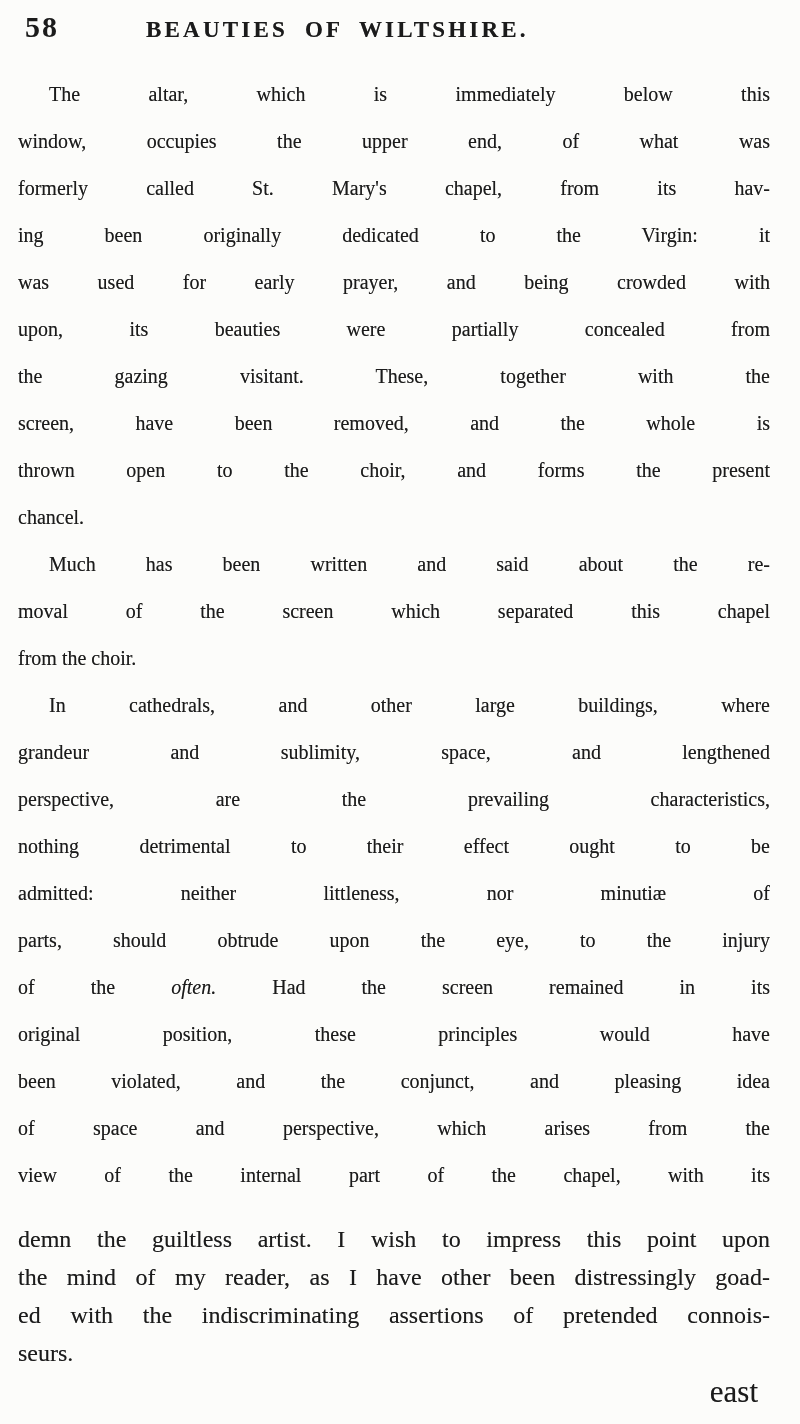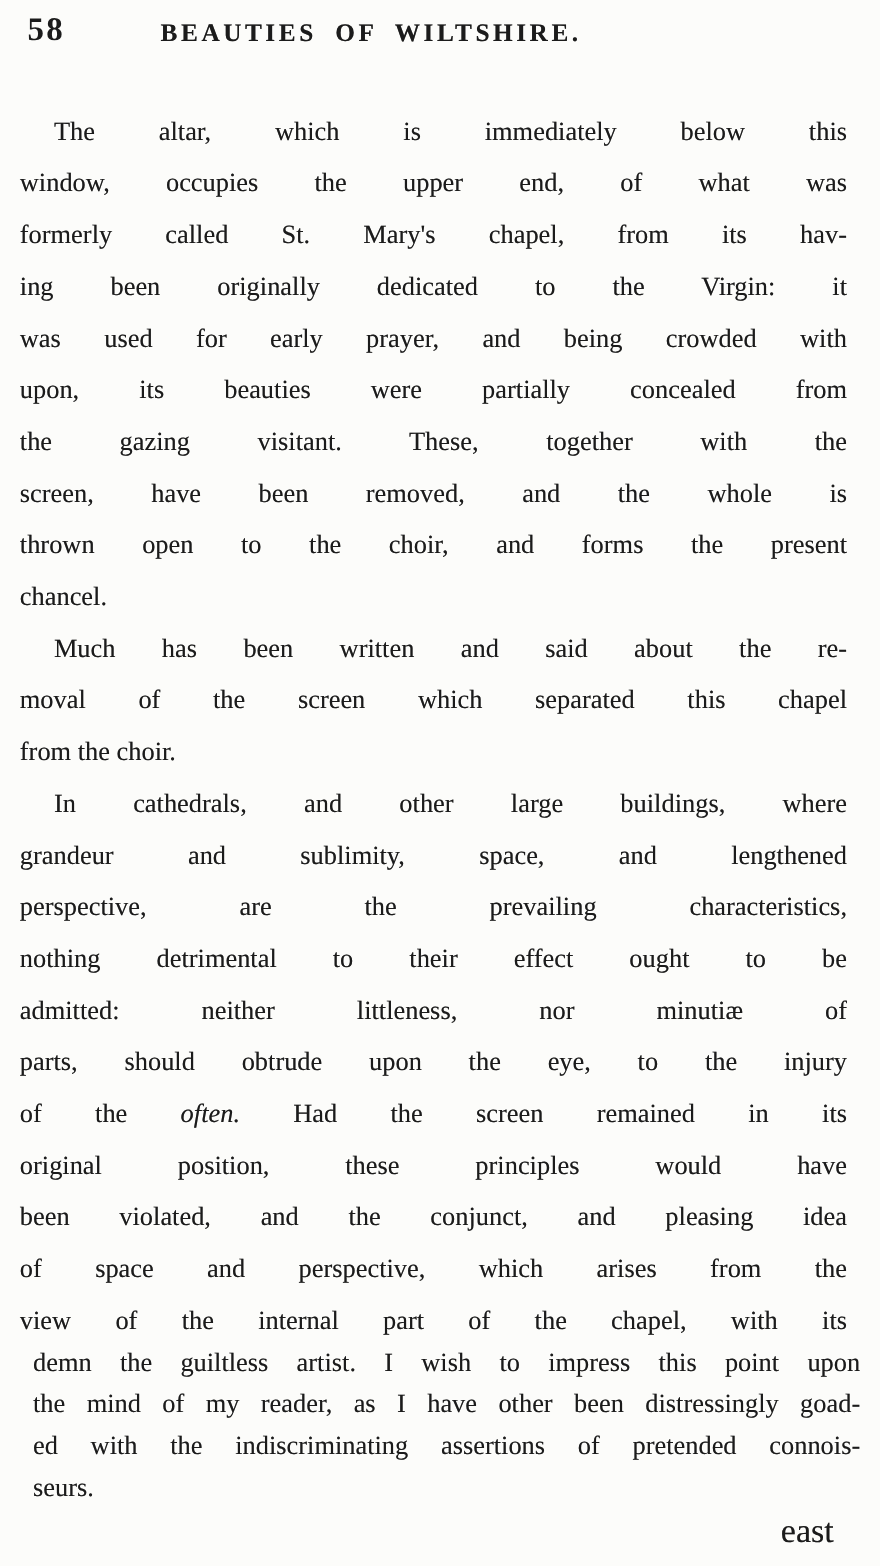--- a/index.html
+++ b/index.html
@@ -29,43 +29,41 @@
     letter-spacing: 3.2px;
     word-spacing: 8px;
     white-space: nowrap;
     text-shadow: 0 0 0.5px rgba(20,20,20,0.55);
   }
   .body-text {
     position: absolute;
     left: 18px;
     top: 71px;
     width: 752px;
-    font-size: 24px;
+    font-size: 20px;
     line-height: 47px;
     text-shadow: 0 0 0.6px rgba(20,20,20,0.5);
-    margin-top: 26px;
   }
   .line {
     height: 47px;
     text-align: justify;
     text-align-last: justify;
     overflow: hidden;
   }
   .line.indent { padding-left: 31px; }
   .line.end { text-align-last: left; }
   .line em { font-style: italic; }
   .footnote {
     position: absolute;
     left: 18px;
     top: 1220px;
     width: 752px;
     font-size: 24px;
     line-height: 38px;
     text-shadow: 0 0 0.5px rgba(20,20,20,0.45);
-    margin-left: 12px;
   }
   .footnote .line { height: 38px; }
   .catchword {
     position: absolute;
     right: 42px;
     top: 1374px;
     font-size: 31px;
     text-shadow: 0 0 0.6px rgba(20,20,20,0.5);
   }
 </style>

